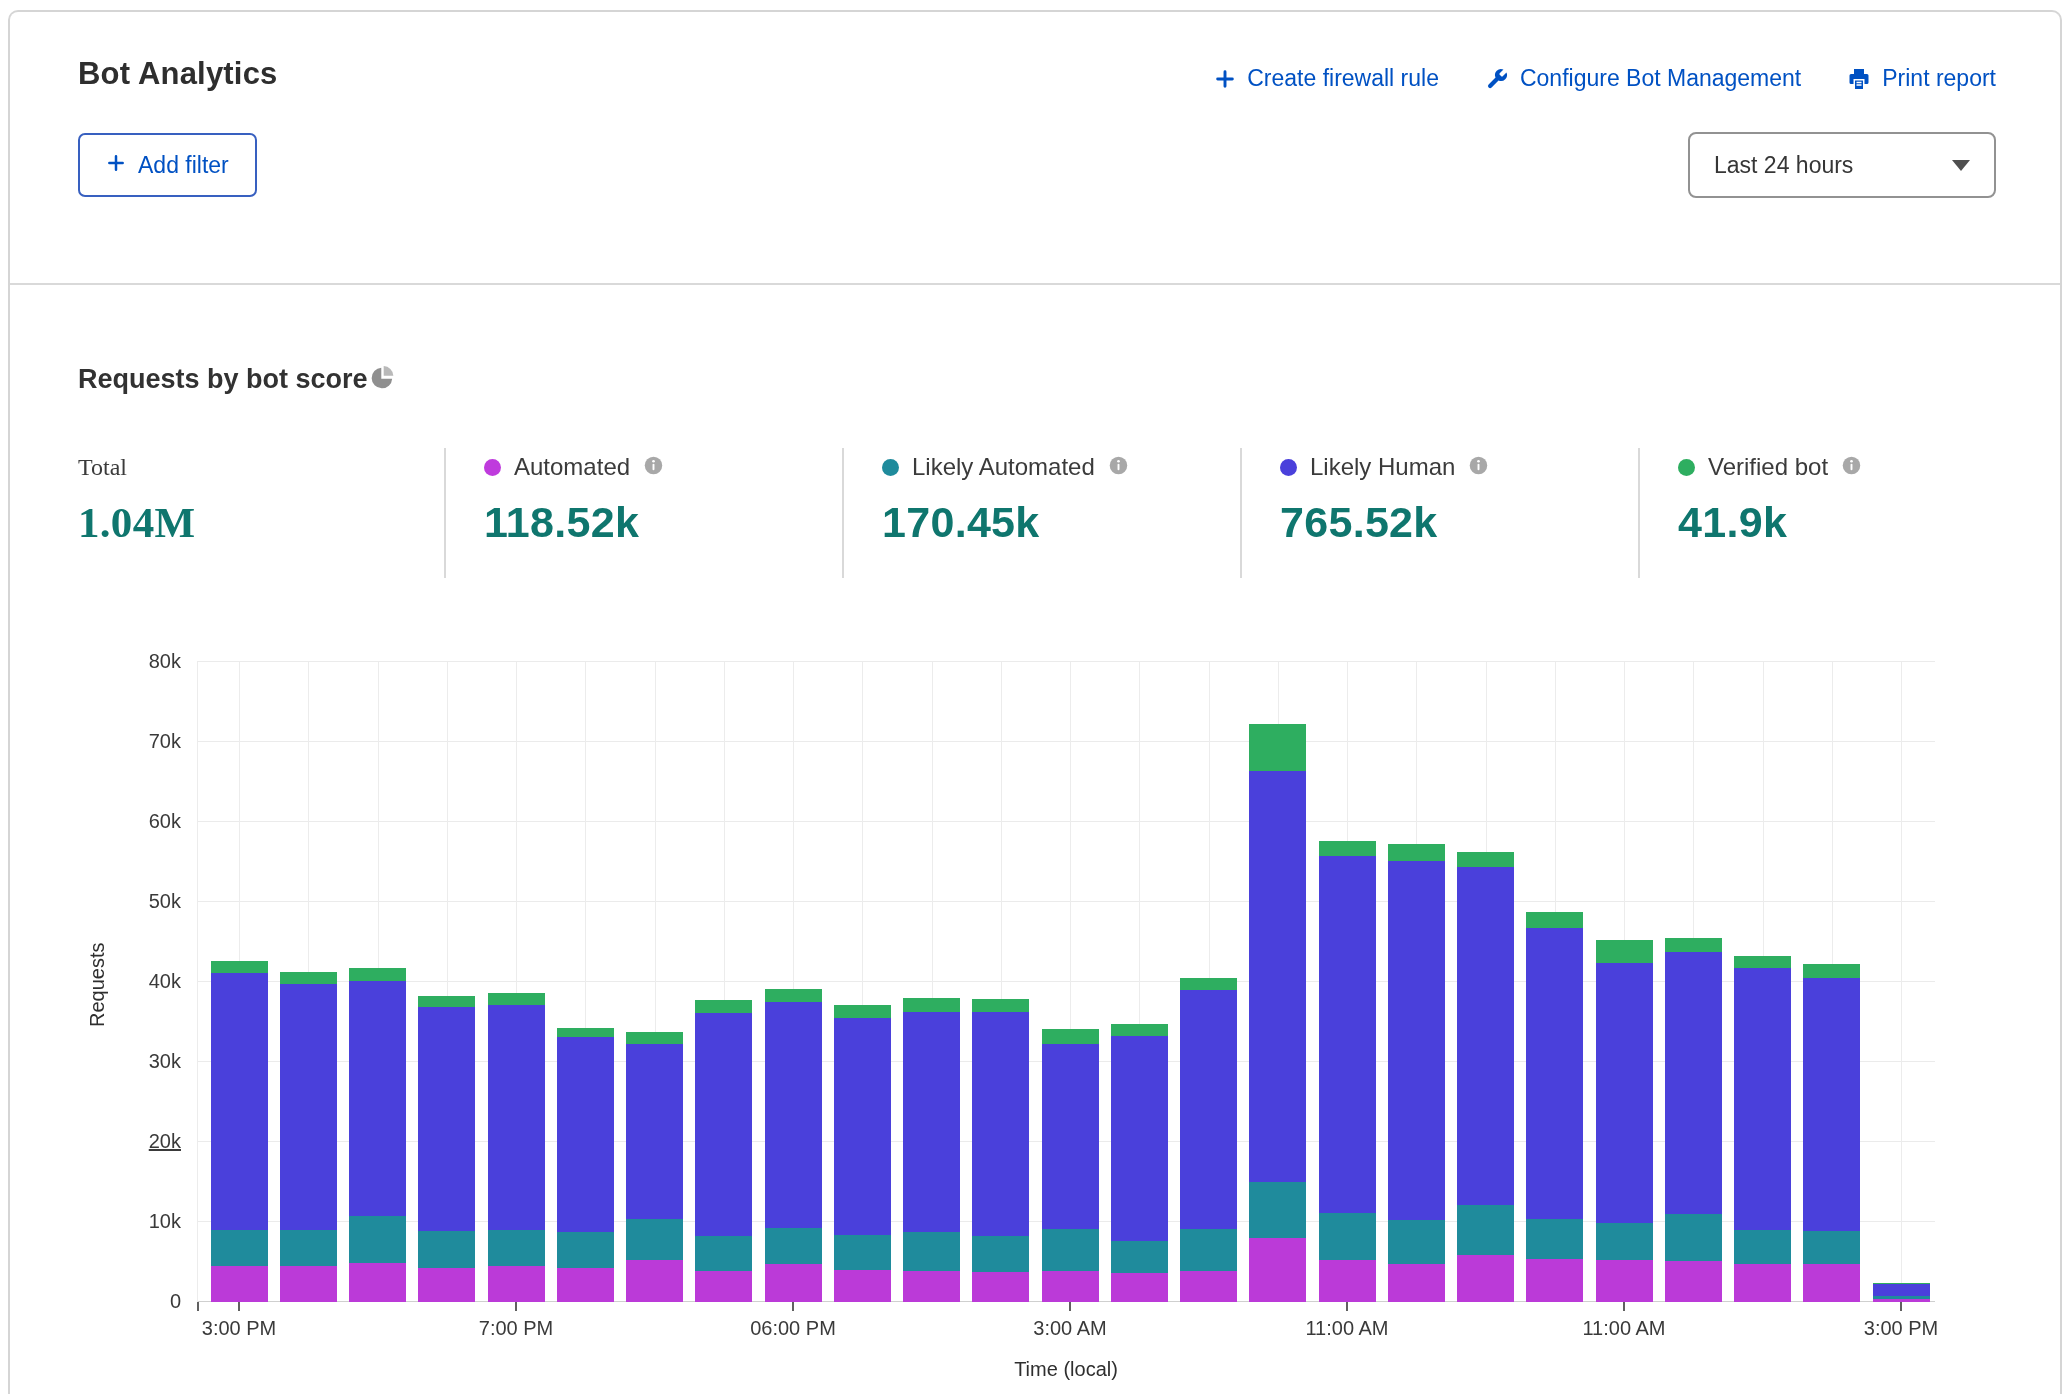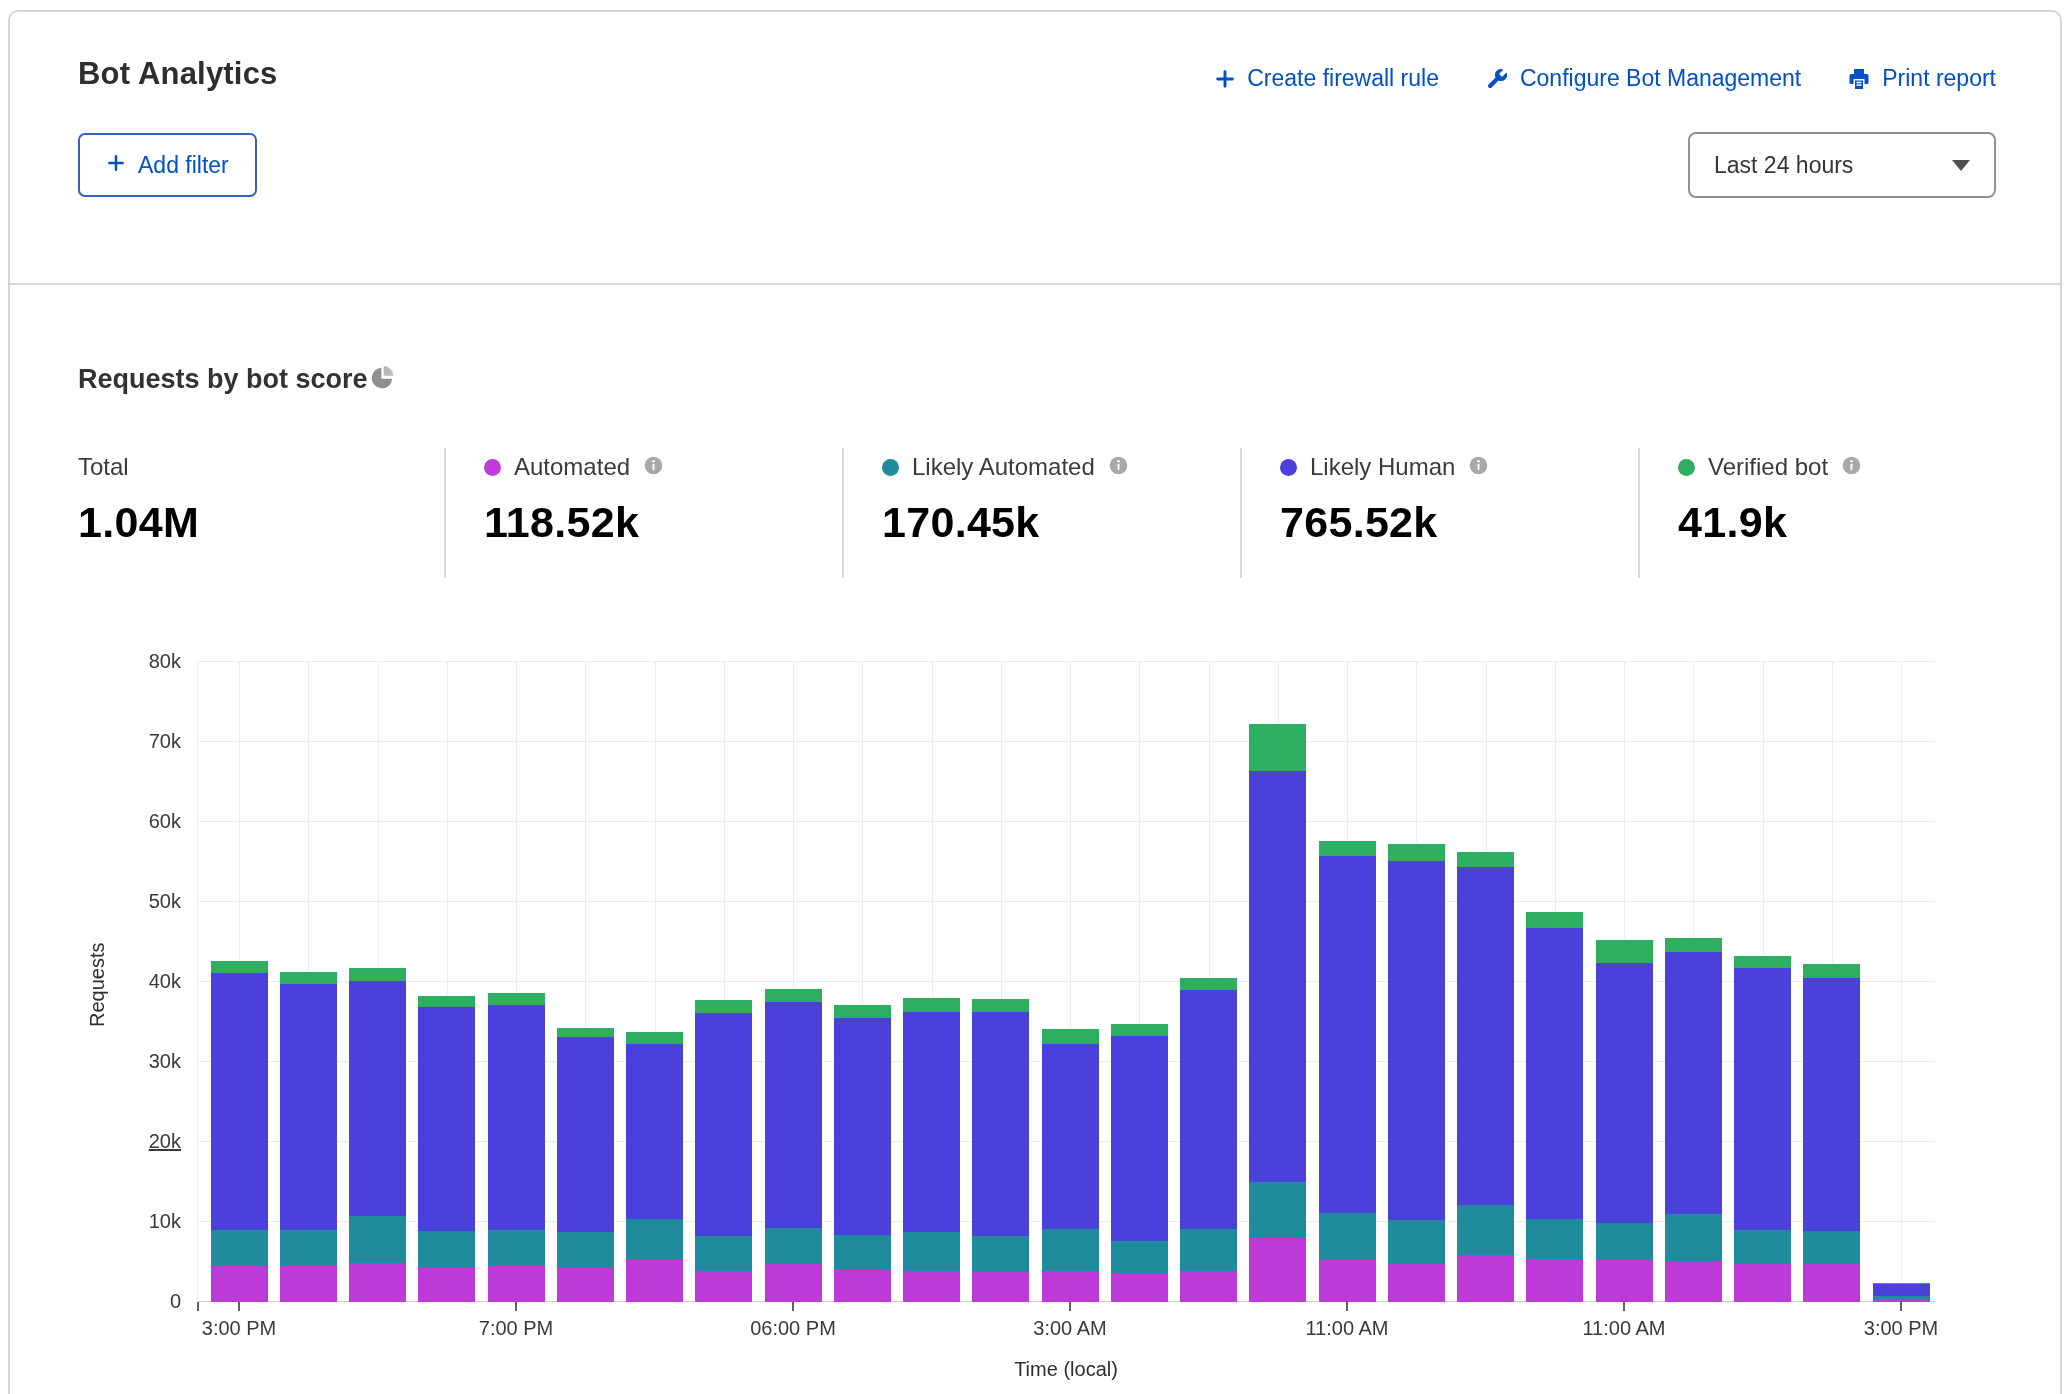--- a/index.html
+++ b/index.html
@@ -25,27 +25,27 @@
     font-size:23px; color:#363636; background:#fff; cursor:pointer; }
   .caret { width:0; height:0; border-left:9px solid transparent;
     border-right:9px solid transparent; border-top:11px solid #4f4f4f; }
   
   .content { padding:0 64px 0 68px; }
   .sec-title-row { display:flex; align-items:center; margin-top:78px; }
   .sec-title { font-size:27px; font-weight:700; color:#323232; }
   
   .stats { display:flex; margin-top:52px; height:130px; }
   .stat { padding-top:4px; }
-  .stat.w1 { width:366px; }
+  .stat.w1 { width:366px;font-family:Liberation Serif, serif; }
   .stat.sep { border-left:2px solid #d9d9d9; padding-left:38px; width:398px; }
   .stat.last { width:auto; }
   .stat-label-row { display:flex; align-items:center; gap:13px; height:30px; }
   .dot { width:17px; height:17px; border-radius:50%; flex:0 0 auto; }
   .stat-label { font-size:24px; color:#3b3b3b; }
-  .stat-value { font-size:43px; font-weight:600; color:#000000; margin-top:16px;
+  .stat-value { font-size:43px; font-weight:600; color:#0f766e; margin-top:16px;
     letter-spacing:.3px; }
   
   .chart { position:relative; height:792px; margin-top:24px; }
   .plot { position:absolute; left:119px; top:60px; width:1738px; height:640px; }
   .hgrid { position:absolute; left:0; width:100%; height:1px; background:#ebebeb; }
   .hgrid.axis { background:#cfcfcf; }
   .vgrid { position:absolute; top:0; width:1px; height:640px; background:#ececec; }
   .ylab { position:absolute; left:-86px; width:70px; text-align:right;
     font-size:20px; color:#3a3a3a; }
   .xtick { position:absolute; top:640px; width:2px; height:9px; background:#606060; }

